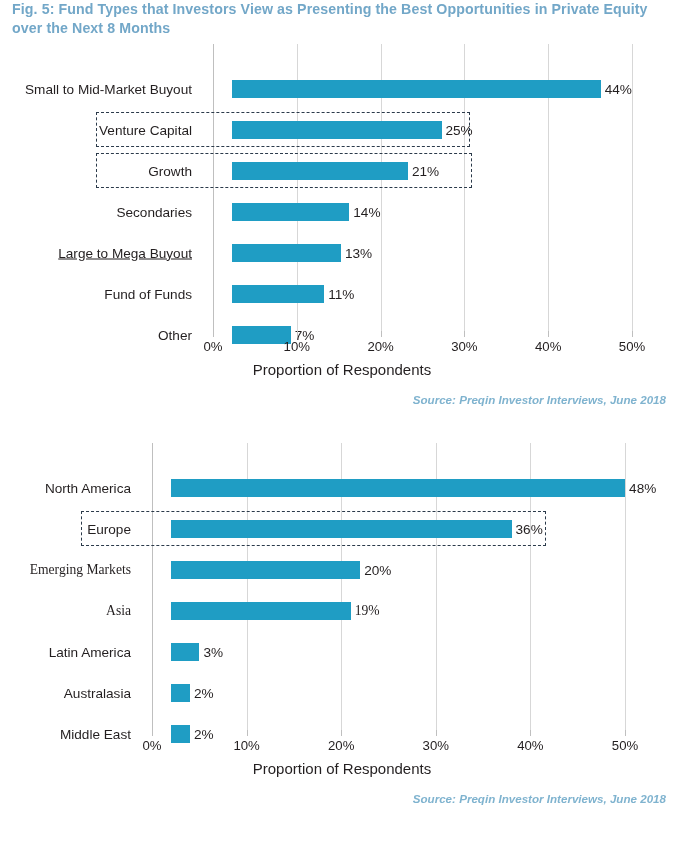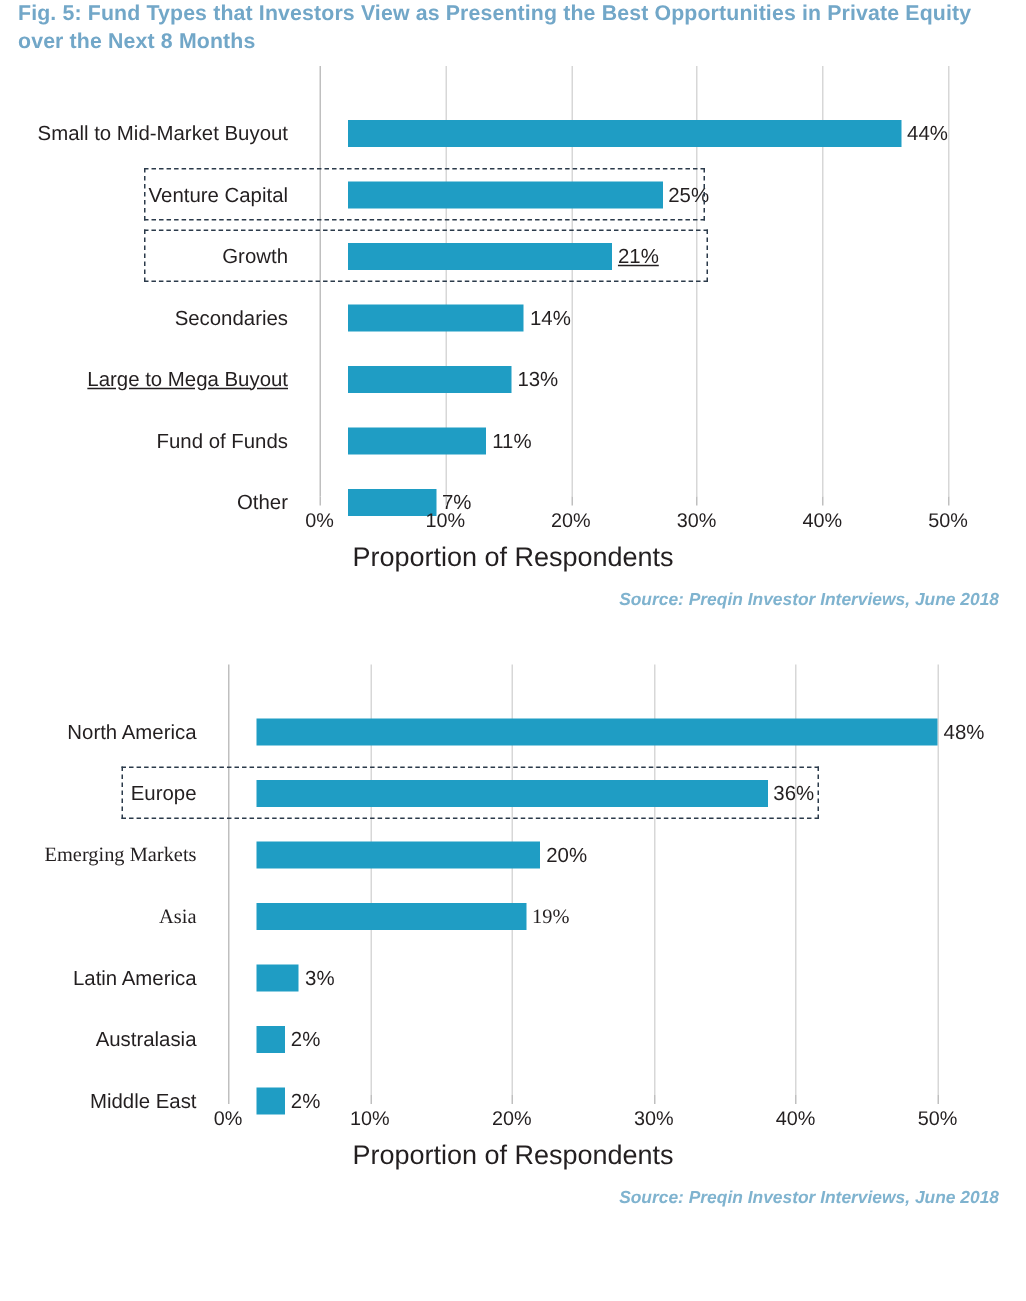--- a/index.html
+++ b/index.html
@@ -114,21 +114,21 @@
     color: #231f20;
     transform: translateX(-50%);
     white-space: nowrap;
   }
   .axis-title {
     position: absolute;
     top: 30px;
     left: 0;
     right: 0;
     text-align: center;
-    font-size: 18px;
+    font-size: 15px;
     color: #231f20;
   }
   .source {
     position: absolute;
     right: 18px;
     font-size: 11.6px;
     font-style: italic;
     font-weight: 600;
     color: #7fb3cf;
     white-space: nowrap;
@@ -154,21 +154,21 @@
         <div class="bar-value" style="left: 586.72px;">44%</div>
       </div>
       <div class="row" style="top: 65px; padding-left: 44px;">
         <div class="cat-label" style="right: 481px;">Venture Capital</div>
         <div class="bar" style="left: 214px; width: 209.5px; background: rgb(31, 157, 196);"></div>
         <div class="bar-value" style="left: 427.5px;">25%</div>
       </div>
       <div class="row" style="top: 106px;">
         <div class="cat-label" style="right: 481px;">Growth</div>
         <div class="bar" style="left: 214px; width: 175.98px; background: rgb(31, 157, 196);"></div>
-        <div class="bar-value" style="left: 393.98px; text-decoration: underline;">21%</div>
+        <div class="bar-value" style="left: 393.98px;">21%</div>
       </div>
       <div class="row" style="top: 147px;">
         <div class="cat-label" style="right: 481px;">Secondaries</div>
         <div class="bar" style="left: 214px; width: 117.32px; background: rgb(31, 157, 196);"></div>
         <div class="bar-value" style="left: 335.32px;">14%</div>
       </div>
       <div class="row" style="top: 188px;">
         <div class="cat-label" style="right: 481px; text-decoration: underline;">Large to Mega Buyout</div>
         <div class="bar" style="left: 214px; width: 108.94px; background: rgb(31, 157, 196);"></div>
         <div class="bar-value" style="left: 326.94px;">13%</div>

